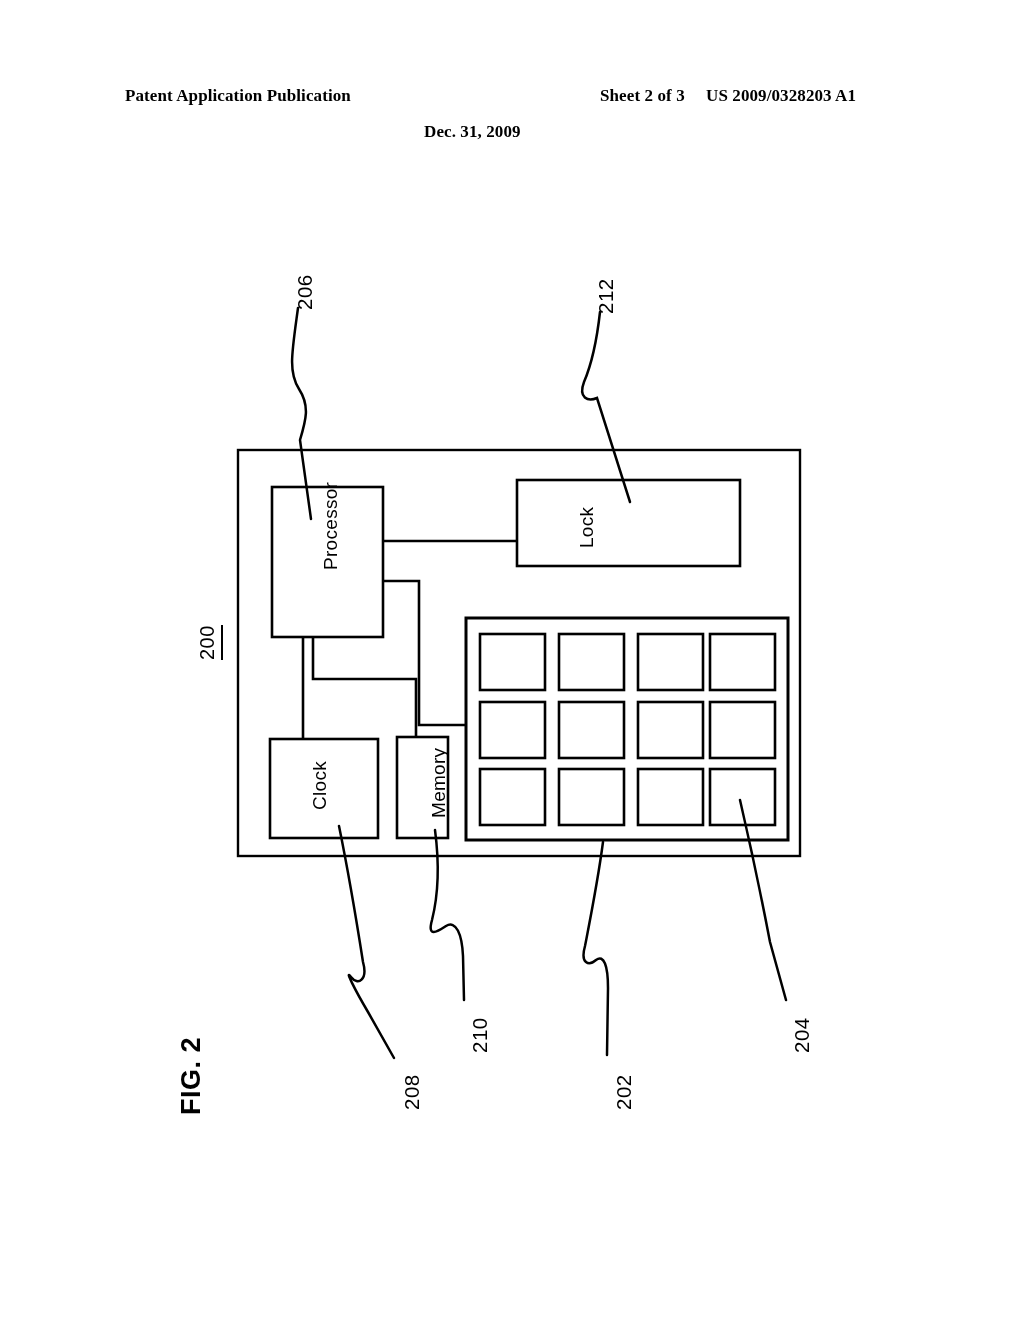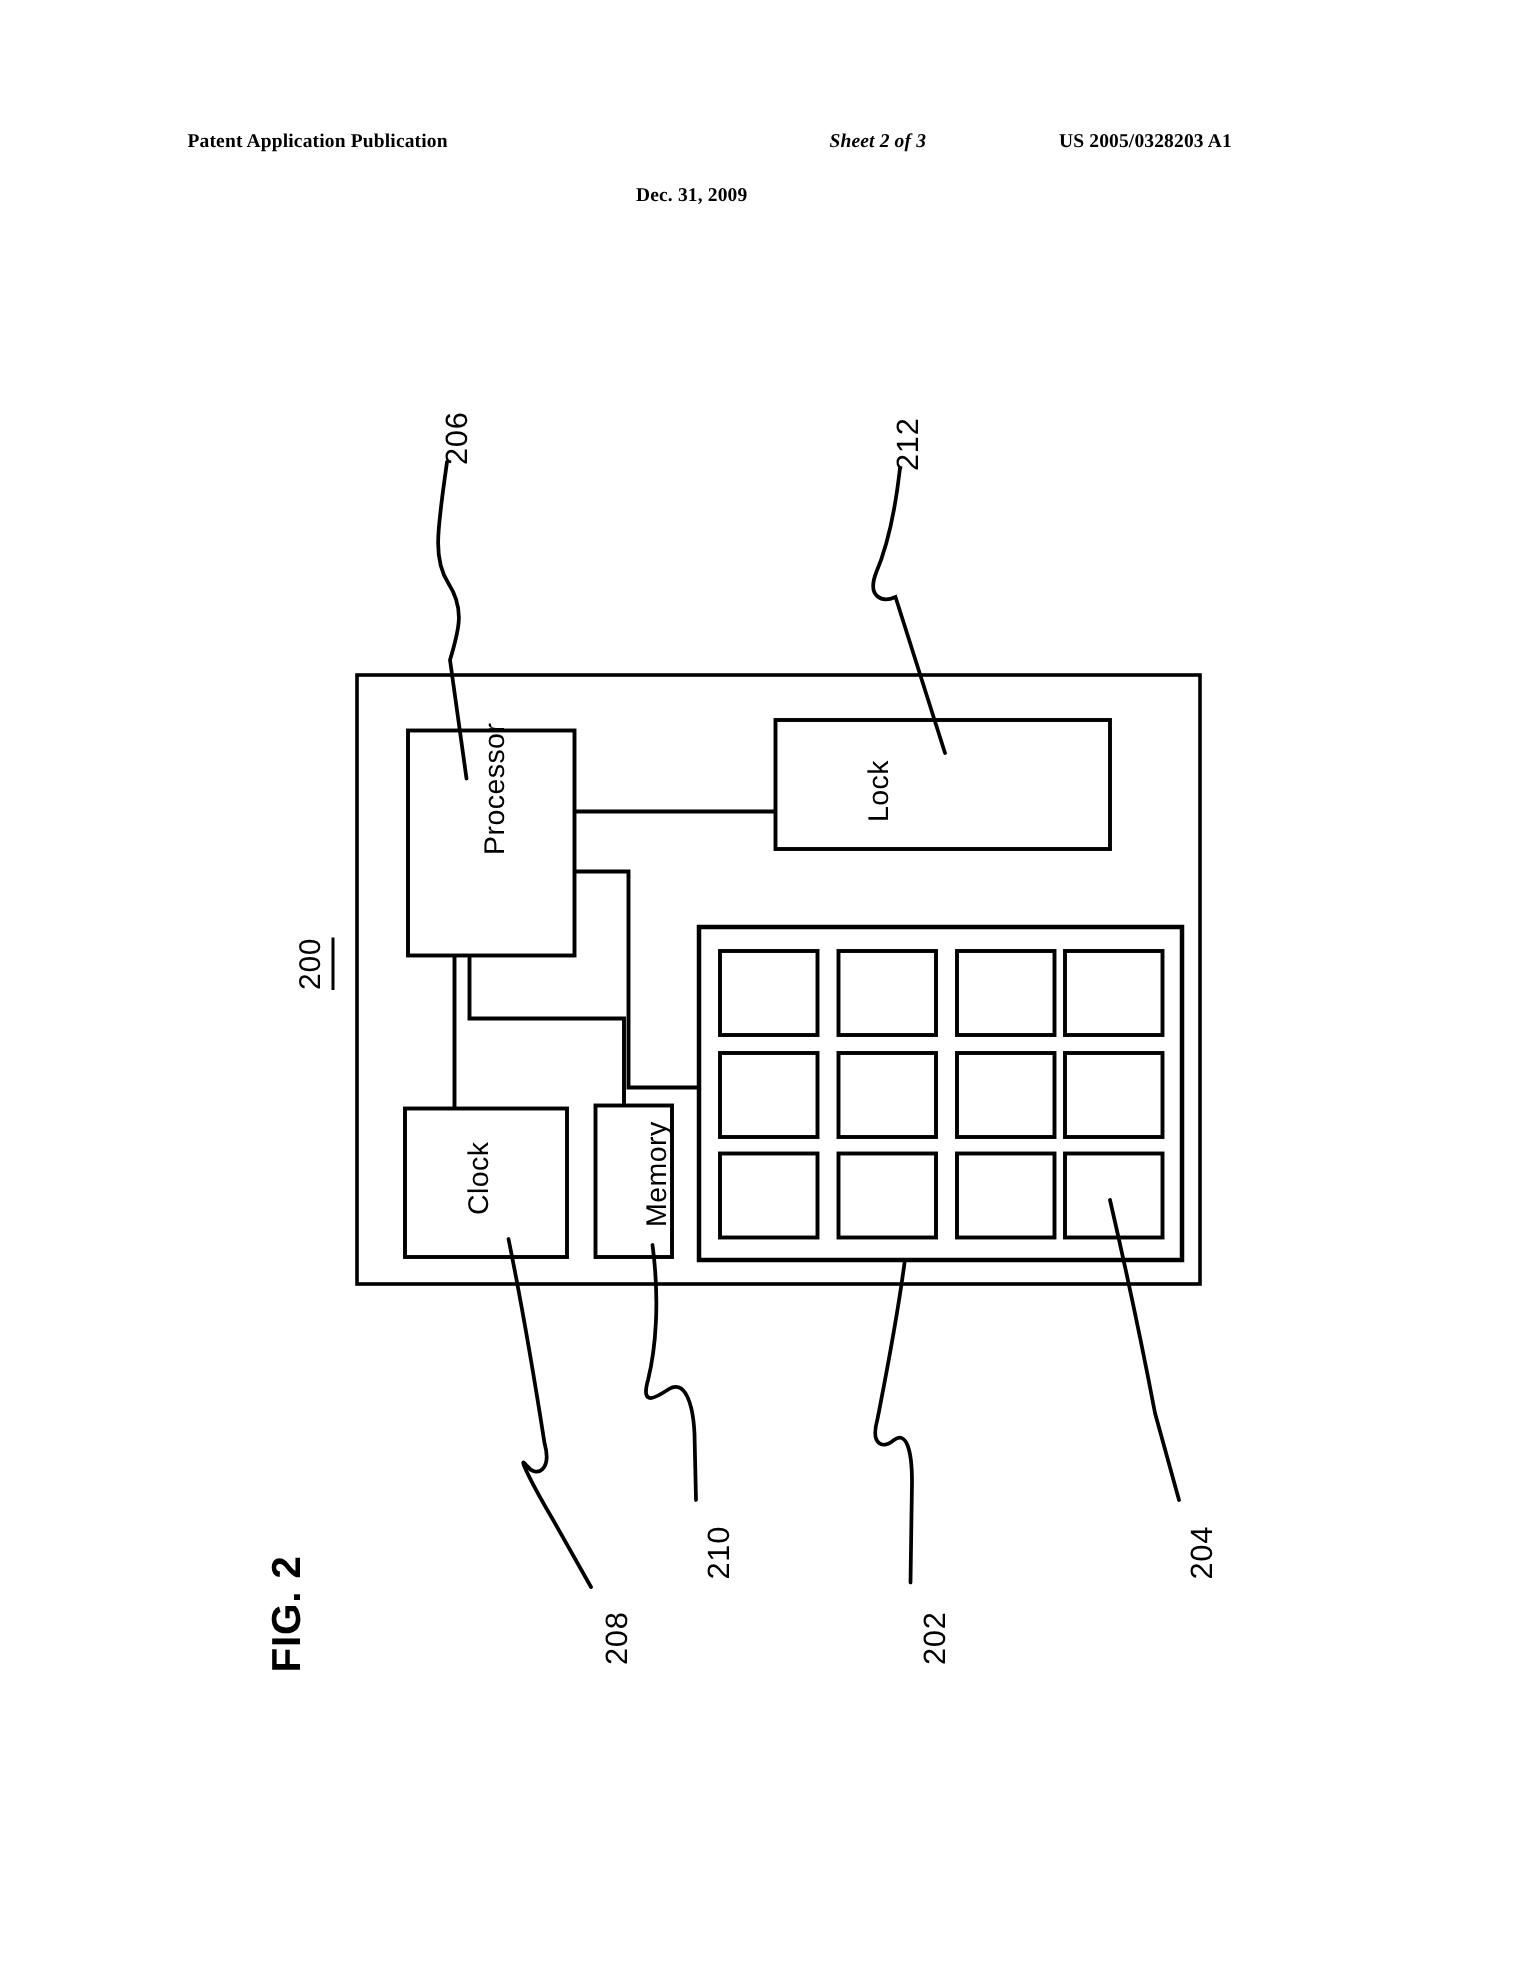--- a/index.html
+++ b/index.html
@@ -17,32 +17,32 @@
 
   
   #page-header {
     position: absolute;
     left: 0;
     top: 86px;
     width: 1024px;
     height: 30px;
     font-family: "Liberation Serif", serif;
     font-weight: bold;
-    font-size: 13px;
+    font-size: 17px;
     color: #000;
     white-space: nowrap;
   }
   #page-header .hdr-seg {
     position: absolute;
     top: 0;
     letter-spacing: 0.1px;
   }
   #hdr-pub   { left: 125px; }
   #hdr-date  { left: 424px; margin-top: 36px; }
-  #hdr-sheet { left: 553px; font-style: italic; }
+  #hdr-sheet { left: 600px; }
   #hdr-pat   { left: 706px; }
 
   
   #figure-canvas {
     position: absolute;
     left: 0;
     top: 0;
     width: 1024px;
     height: 1320px;
   }
@@ -92,21 +92,21 @@
     letter-spacing: 0.3px;
   }
 </style>
 </head>
 <body>
 
 <div id="page-header">
   <span class="hdr-seg" id="hdr-pub">Patent Application Publication</span>
   <span class="hdr-seg" id="hdr-date">Dec. 31, 2009</span>
   <span class="hdr-seg" id="hdr-sheet">Sheet 2 of 3</span>
-  <span class="hdr-seg" id="hdr-pat">US 2005/0328203 A1</span>
+  <span class="hdr-seg" id="hdr-pat">US 2009/0328203 A1</span>
 </div>
 
 <div id="figure-canvas">
 
   <svg id="figure-svg" width="1024" height="1320" viewBox="0 0 1024 1320">
 
     <rect x="238" y="450" width="562" height="406" fill="none" stroke="#000" stroke-width="2.4"></rect>
 
     <rect x="272" y="487" width="111" height="150" fill="none" stroke="#000" stroke-width="2.6"></rect>
 

